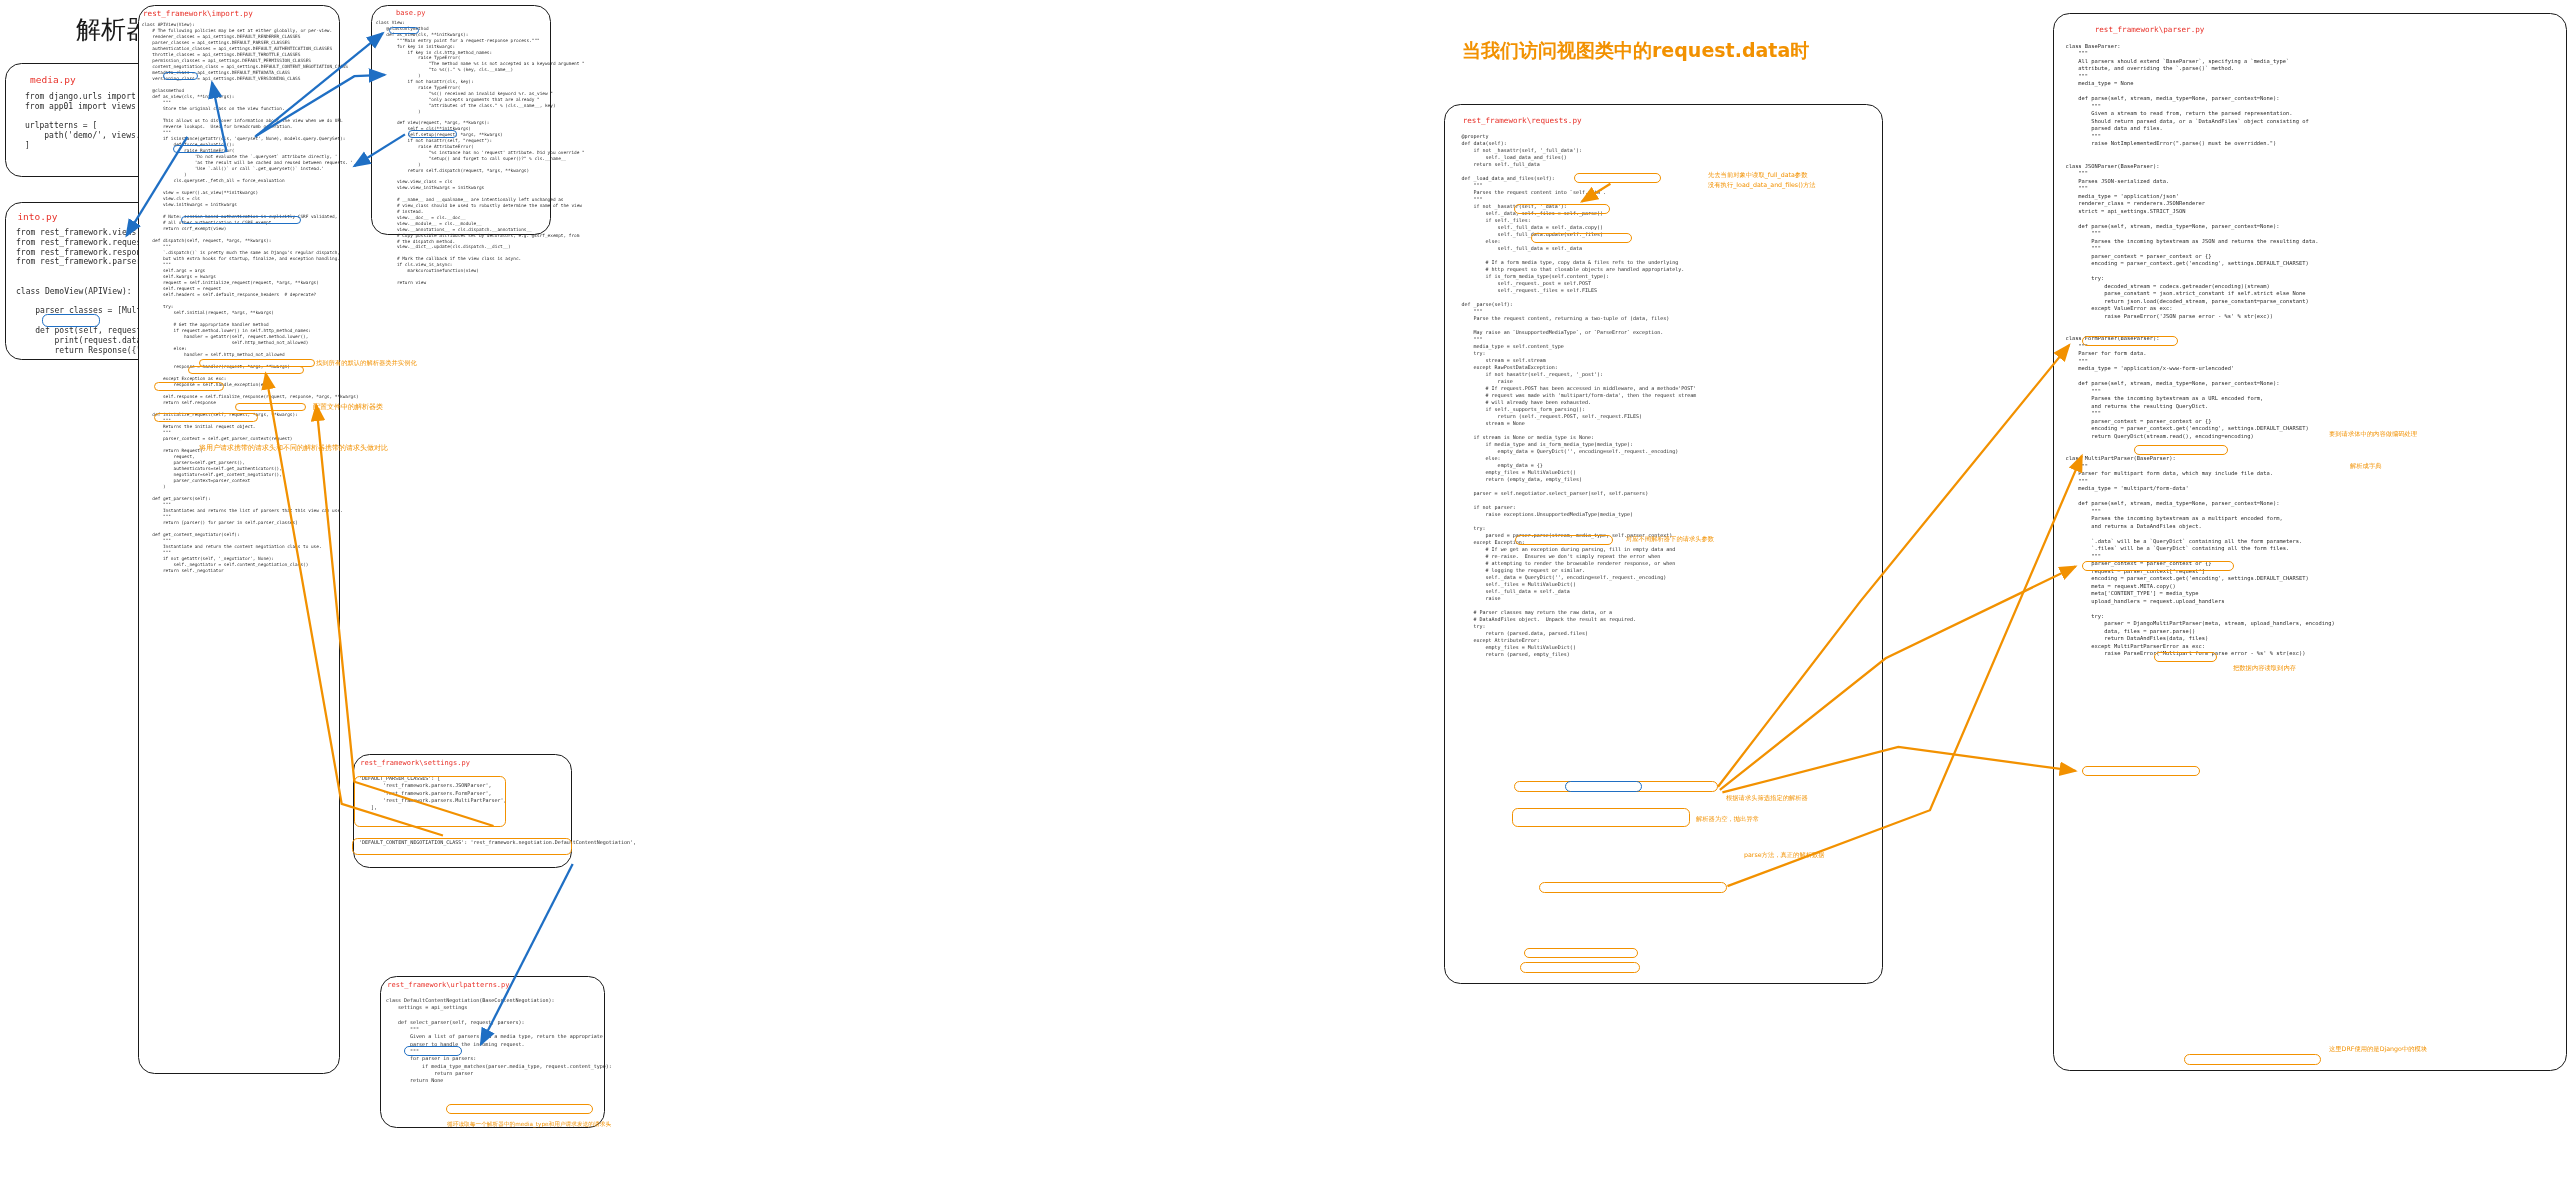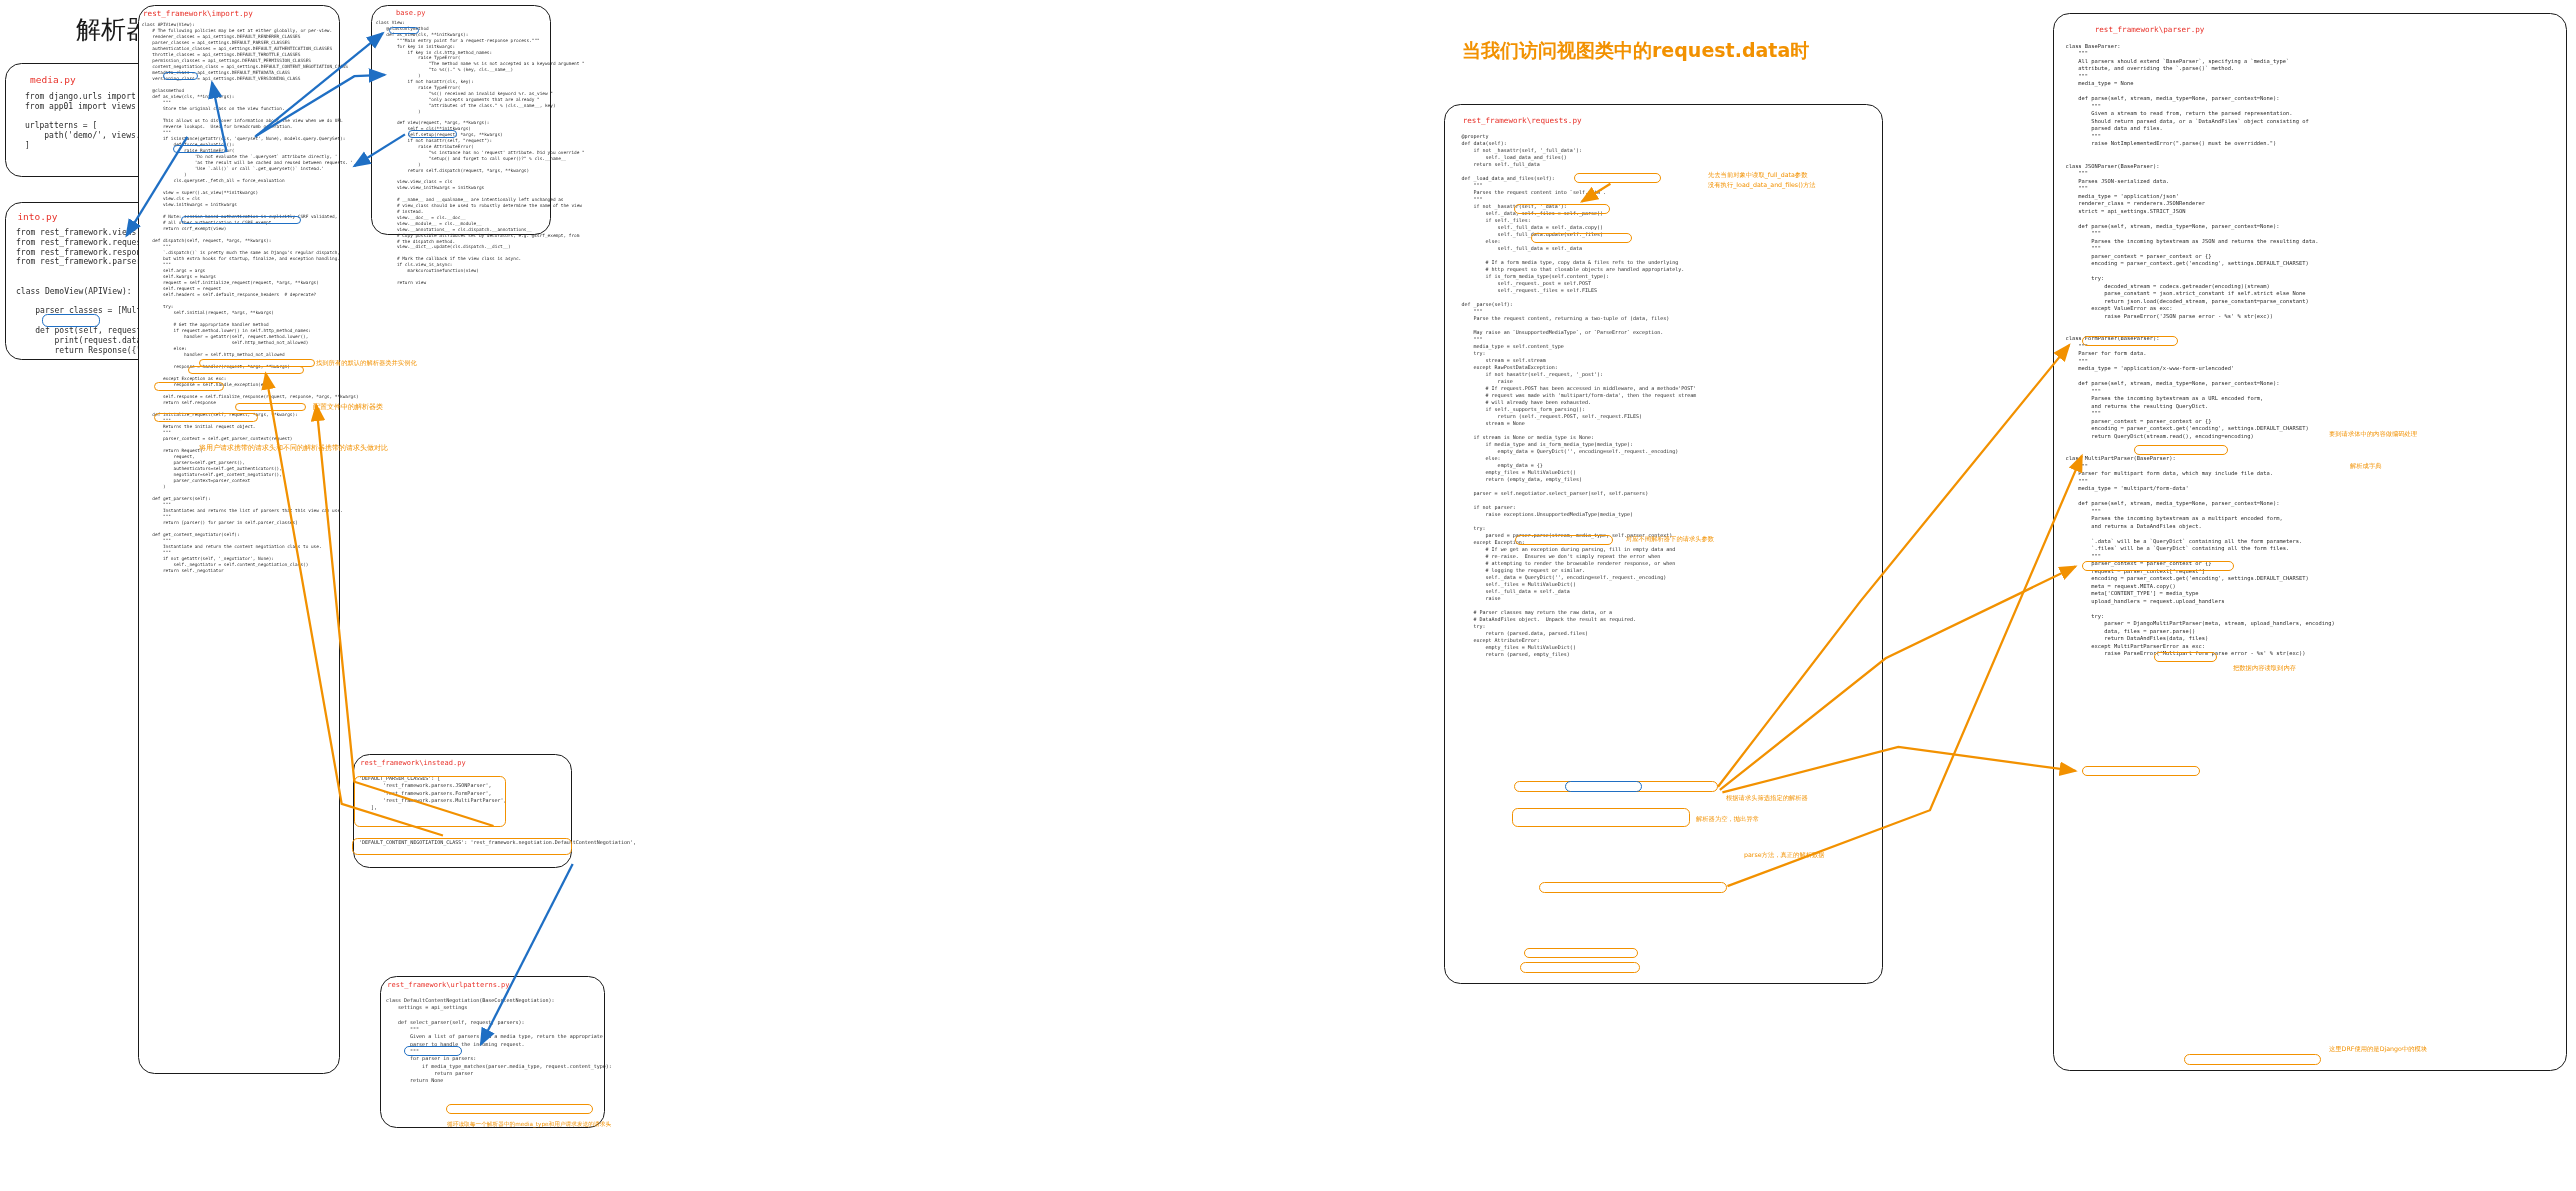--- a/index.html
+++ b/index.html
@@ -206,21 +206,21 @@
         # Mark the callback if the view class is async.
         if cls.view_is_async:
             markcoroutinefunction(view)
 
         return view</pre>
 </div>
 <div class="hl-blue" style="left:389px;top:26.6px;width:30px;height:7.6px;"></div>
 <div class="hl-blue" style="left:408px;top:130px;width:49px;height:8.2px;"></div>
 
 <div class="panel" style="left:353px;top:754px;width:219px;height:114px;">
-  <div class="filename" style="position:absolute;left:6.3px;top:3.8px;font-size:7px;">rest_framework\instead.py</div>
+  <div class="filename" style="position:absolute;left:6.3px;top:3.8px;font-size:7px;">rest_framework\settings.py</div>
   <pre class="code" style="position:absolute;left:5px;top:20px;font-size:5px;line-height:7.3px;">'DEFAULT_PARSER_CLASSES': [
         'rest_framework.parsers.JSONParser',
         'rest_framework.parsers.FormParser',
         'rest_framework.parsers.MultiPartParser',
     ],</pre>
   <pre class="code" style="position:absolute;left:5px;top:84px;font-size:5px;line-height:7.3px;">'DEFAULT_CONTENT_NEGOTIATION_CLASS': 'rest_framework.negotiation.DefaultContentNegotiation',</pre>
 </div>
 <div class="hl-orange" style="left:354px;top:776px;width:152px;height:51px;"></div>
 <div class="hl-orange" style="left:352px;top:838px;width:220px;height:16.5px;"></div>
 

